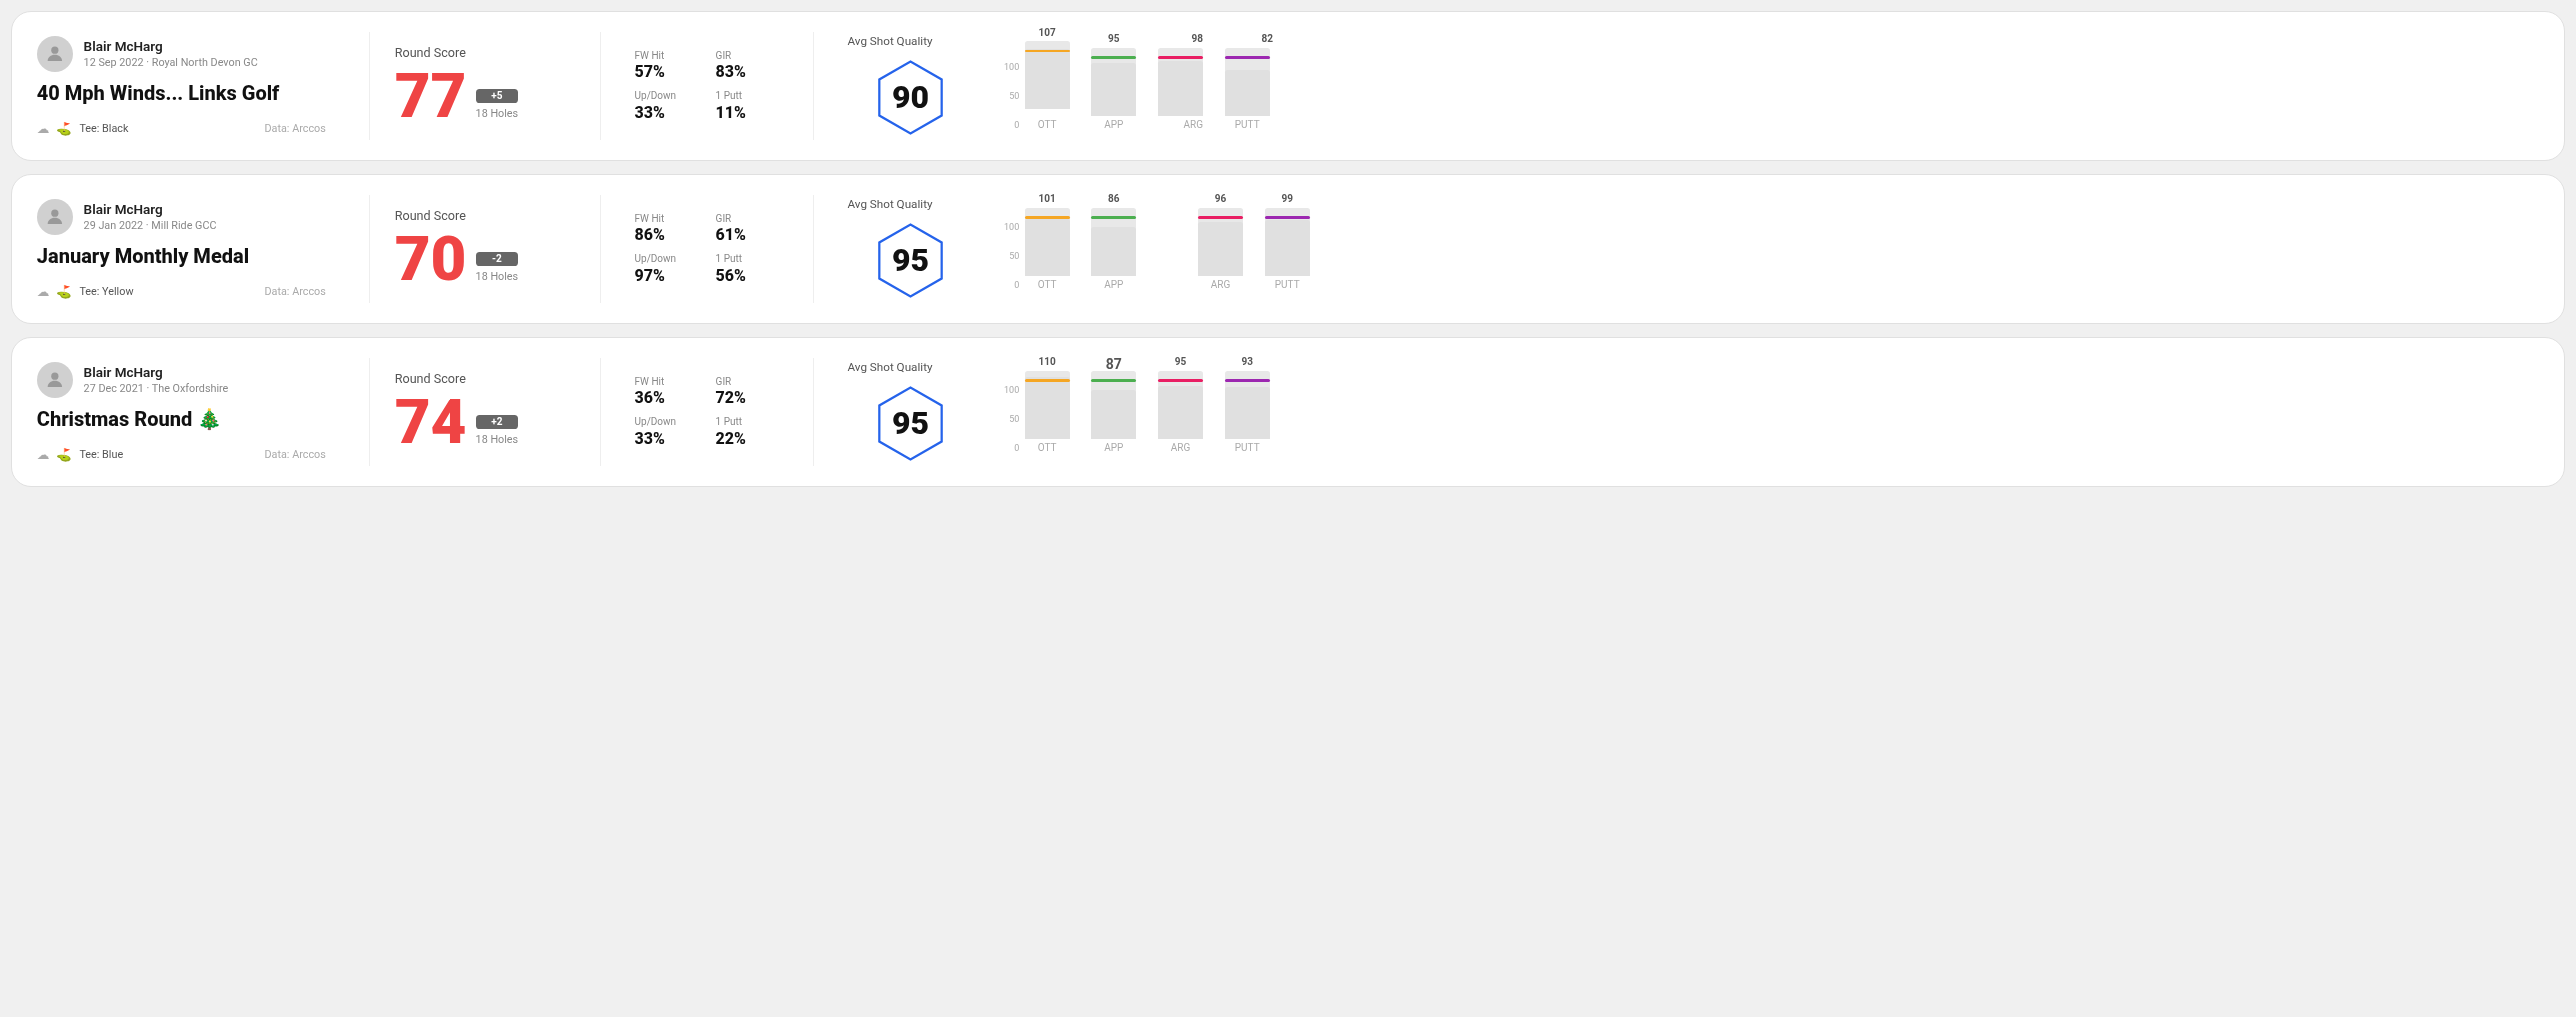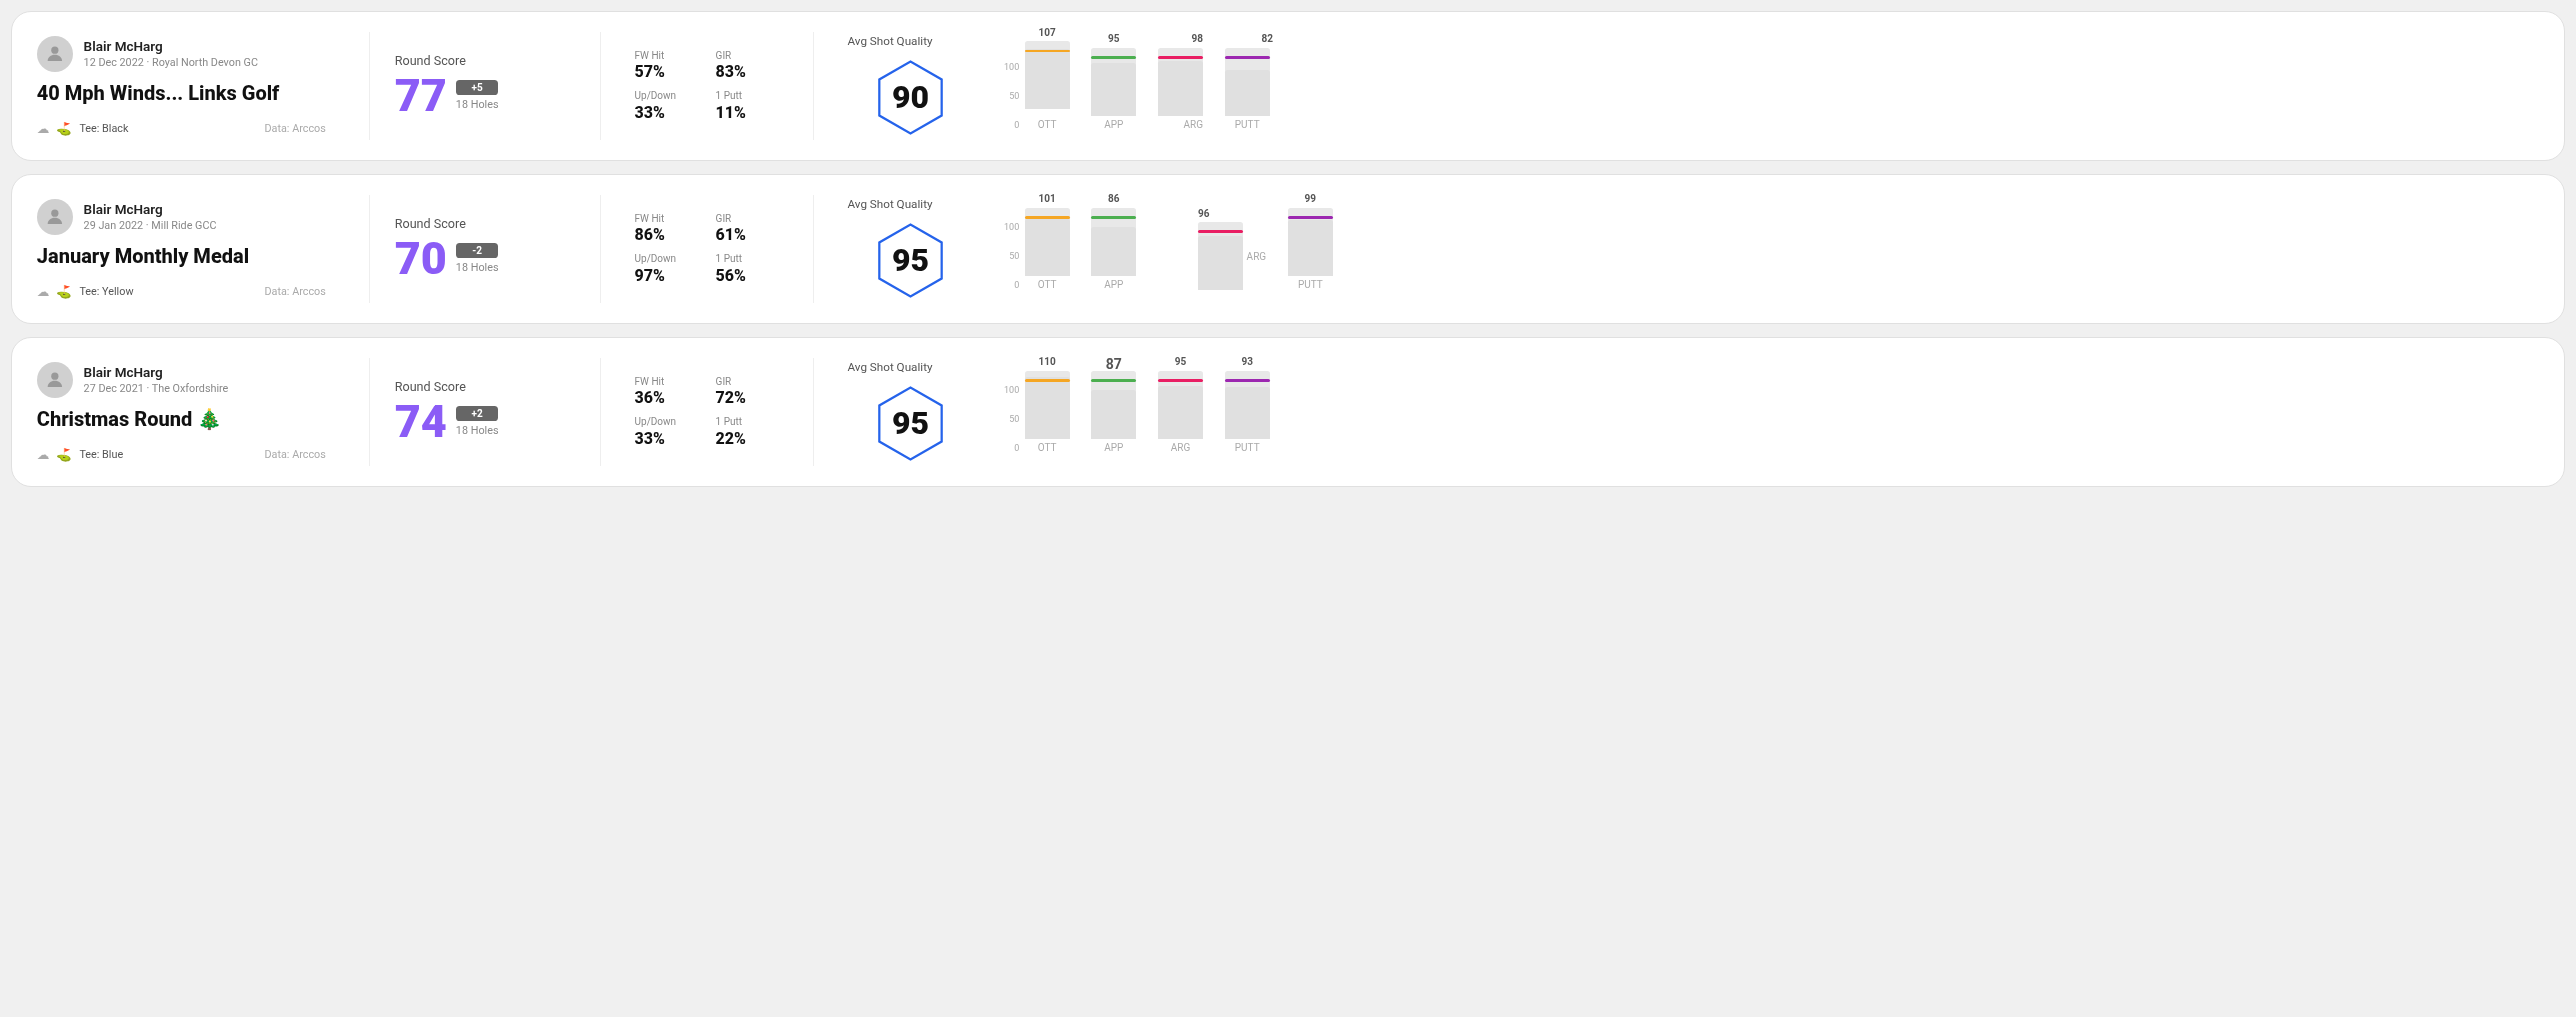--- a/index.html
+++ b/index.html
@@ -99,23 +99,23 @@
       font-size: 12.6px;
       color: #555;
       margin-bottom: 5.4px;
     }
     .score-row {
       display: flex;
       align-items: flex-end;
       gap: 9px;
     }
     .score-number {
-      font-size: 45px;
+      font-size: 62px;
       font-weight: 900;
-      color: #8b5cf6;
+      color: #ef4444;
       line-height: 1;
     }
     .score-meta {
       display: flex;
       flex-direction: column;
       gap: 3.6px;
       margin-bottom: 7.2px;
     }
     .score-badge {
       display: inline-flex;
@@ -200,21 +200,21 @@
     <div class="left-section">
       <div class="user-row">
         <div class="avatar">
           <svg viewBox="0 0 24 24" xmlns="http://www.w3.org/2000/svg">
             <circle cx="12" cy="8" r="4"></circle>
             <path d="M4 20c0-4 3.6-7 8-7s8 3 8 7"></path>
           </svg>
         </div>
         <div class="user-info">
           <div class="name">Blair McHarg</div>
-          <div class="date-course">12 Dec 2022 · Royal North Devon GC</div>
+          <div class="date-course">12 Sep 2022 · Royal North Devon GC</div>
         </div>
       </div>
       <div class="round-title">40 Mph Winds... Links Golf</div>
       <div class="bottom-row">
         <div class="tee-info">
           <span class="tee-icon">☁</span>
           <span class="tee-icon">⛳</span>
           <span>Tee: Black</span>
         </div>
         <div class="data-source">Data: Arccos</div>
@@ -403,21 +403,21 @@
       <span style="font-size:10px;color:#aaa;white-space:nowrap;">OTT</span>
     </div>
     <div style="display:flex;flex-direction:column;align-items:center;gap:3.6px;position:relative;">
       <span style="font-size:10px;font-weight:700;color:#555;position:absolute;top:-14.4px;">86</span>
       <div style="width:45px;height:68px;background:#e8e8e8;border-radius:2.7px;position:relative;overflow:visible;">
         <div style="position:absolute;bottom:0;left:0;right:0;height:49px;background:#e0e0e0;border-radius:2.7px 2.7px 0 0;"></div>
         <div style="position:absolute;bottom:57px;left:0;right:0;height:2.7px;background:#4caf50;border-radius:1.8px;"></div>
       </div>
       <span style="font-size:10px;color:#aaa;white-space:nowrap;">APP</span>
     </div>
-    <div style="display:flex;flex-direction:row;align-items:center;gap:3.6px;position:relative;padding-left:40px;">
+    <div style="display:flex;flex-direction:column;align-items:center;gap:3.6px;position:relative;padding-left:40px;">
       <span style="font-size:10px;font-weight:700;color:#555;position:absolute;top:-14.4px;">96</span>
       <div style="width:45px;height:68px;background:#e8e8e8;border-radius:2.7px;position:relative;overflow:visible;">
         <div style="position:absolute;bottom:0;left:0;right:0;height:54px;background:#e0e0e0;border-radius:2.7px 2.7px 0 0;"></div>
         <div style="position:absolute;bottom:57px;left:0;right:0;height:2.7px;background:#e91e63;border-radius:1.8px;"></div>
       </div>
       <span style="font-size:10px;color:#aaa;white-space:nowrap;">ARG</span>
     </div>
     <div style="display:flex;flex-direction:column;align-items:center;gap:3.6px;position:relative;">
       <span style="font-size:10px;font-weight:700;color:#555;position:absolute;top:-14.4px;">99</span>
       <div style="width:45px;height:68px;background:#e8e8e8;border-radius:2.7px;position:relative;overflow:visible;">

